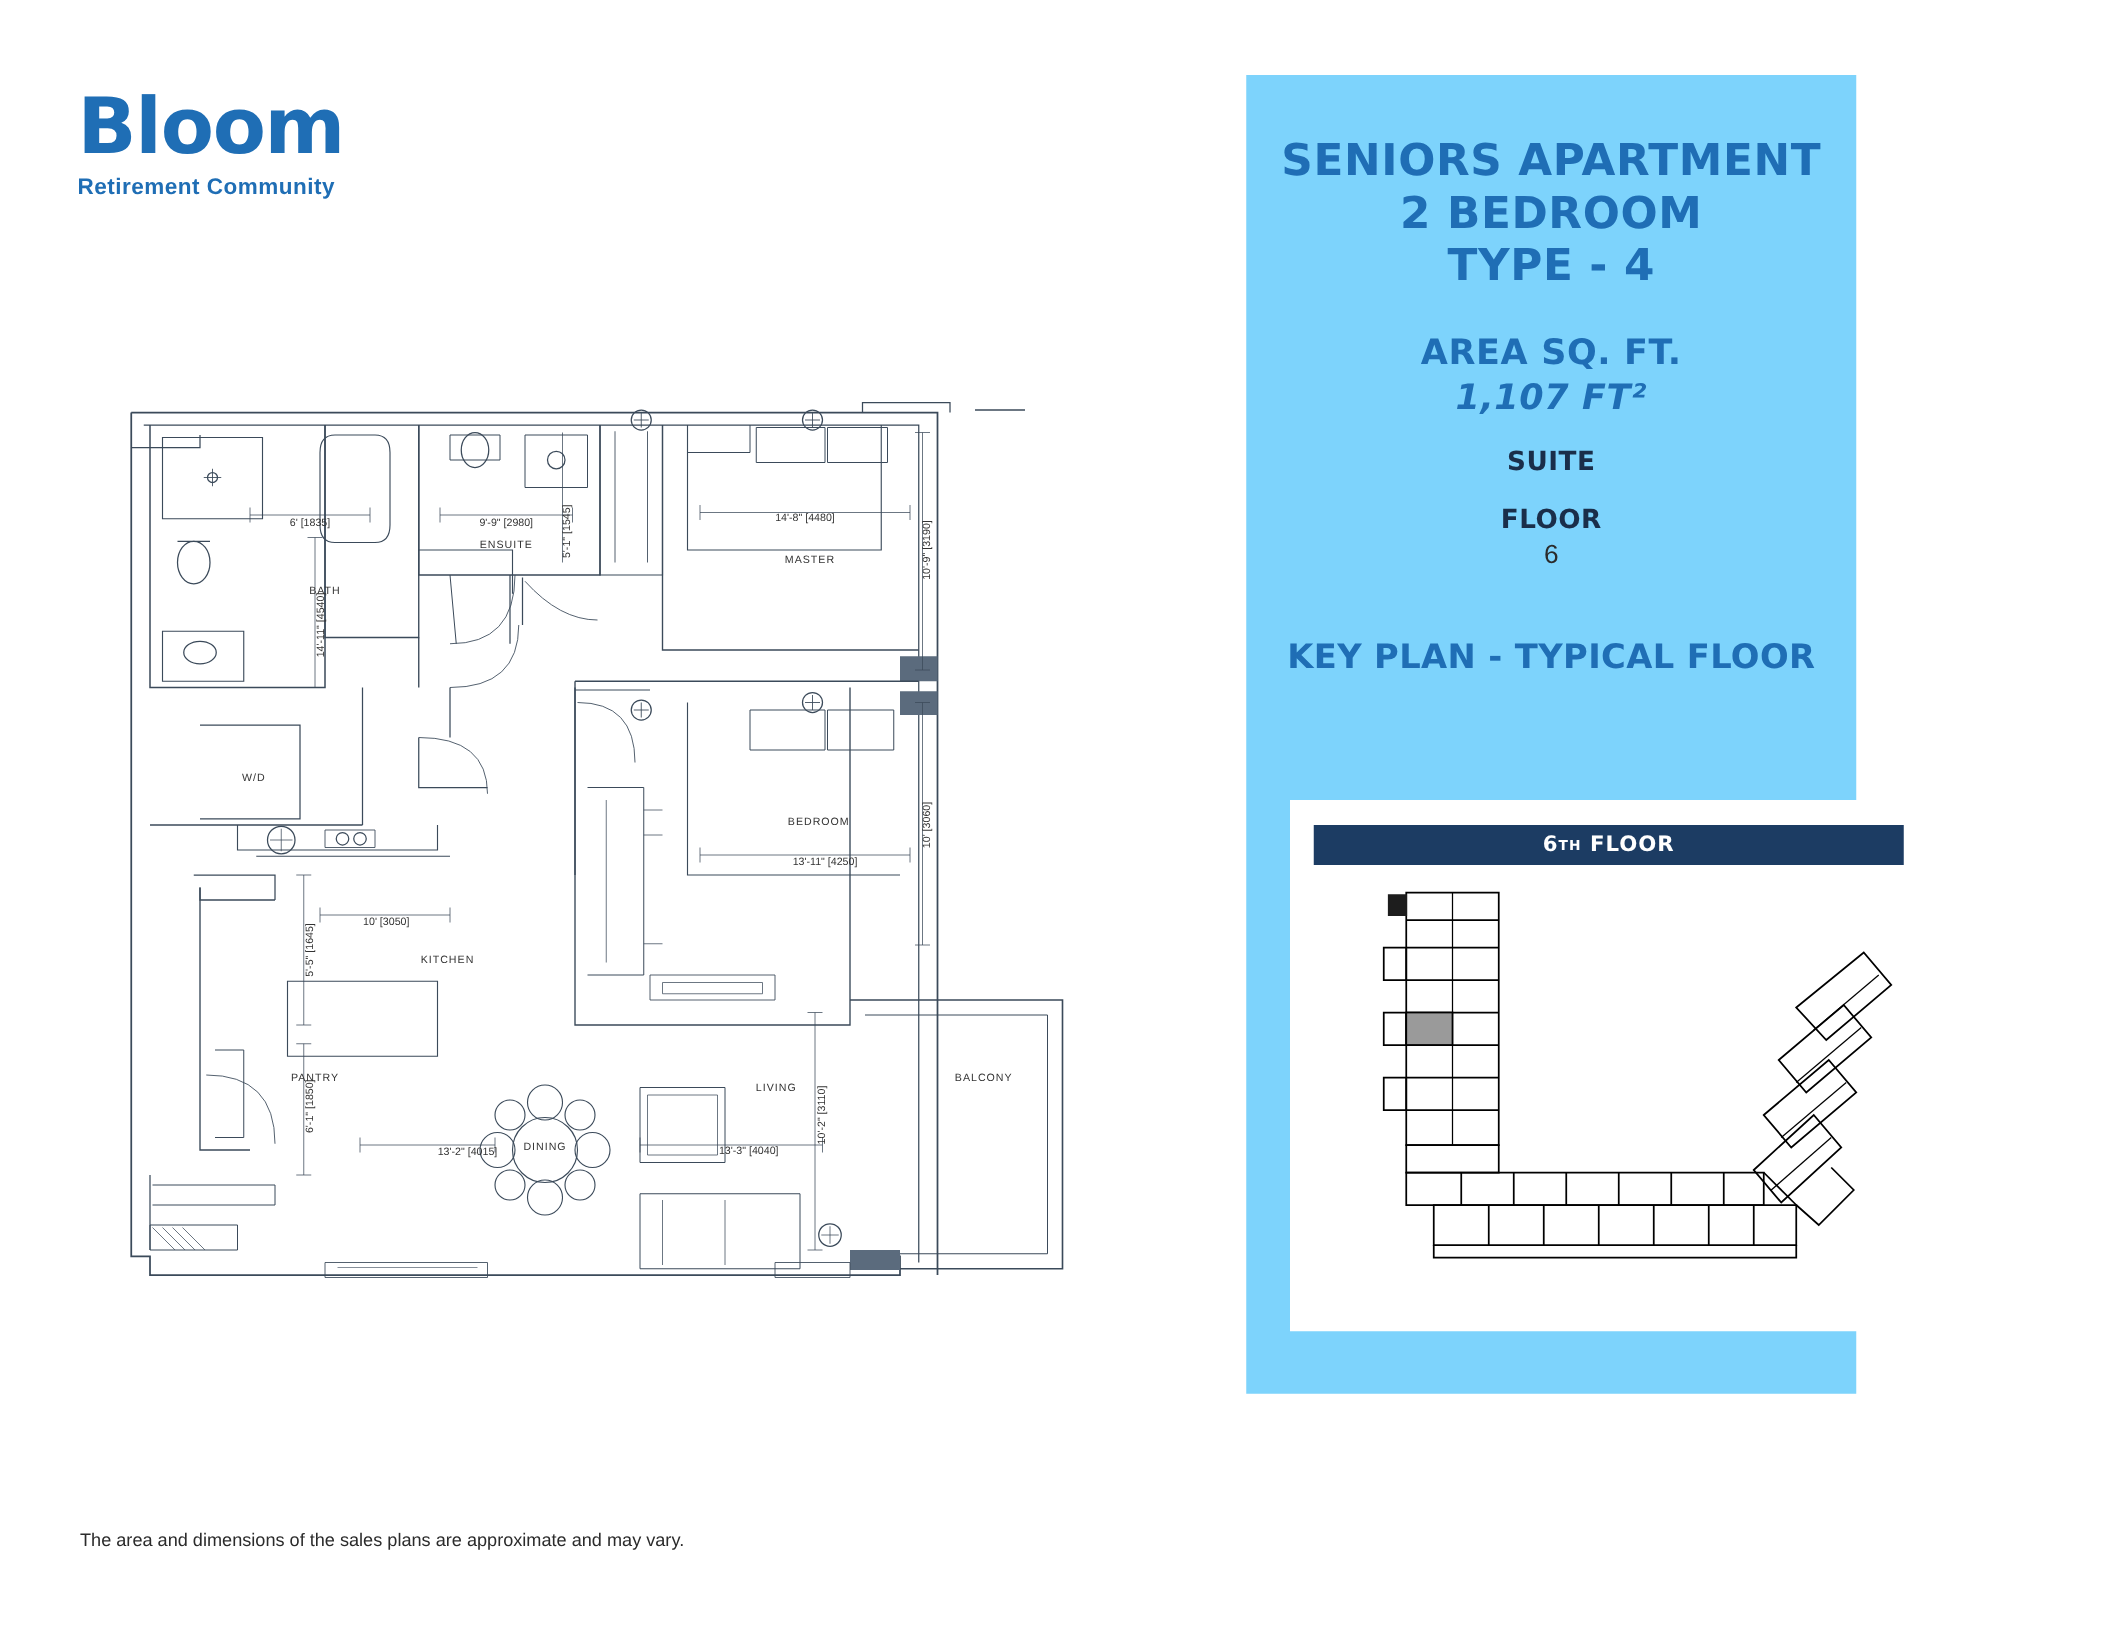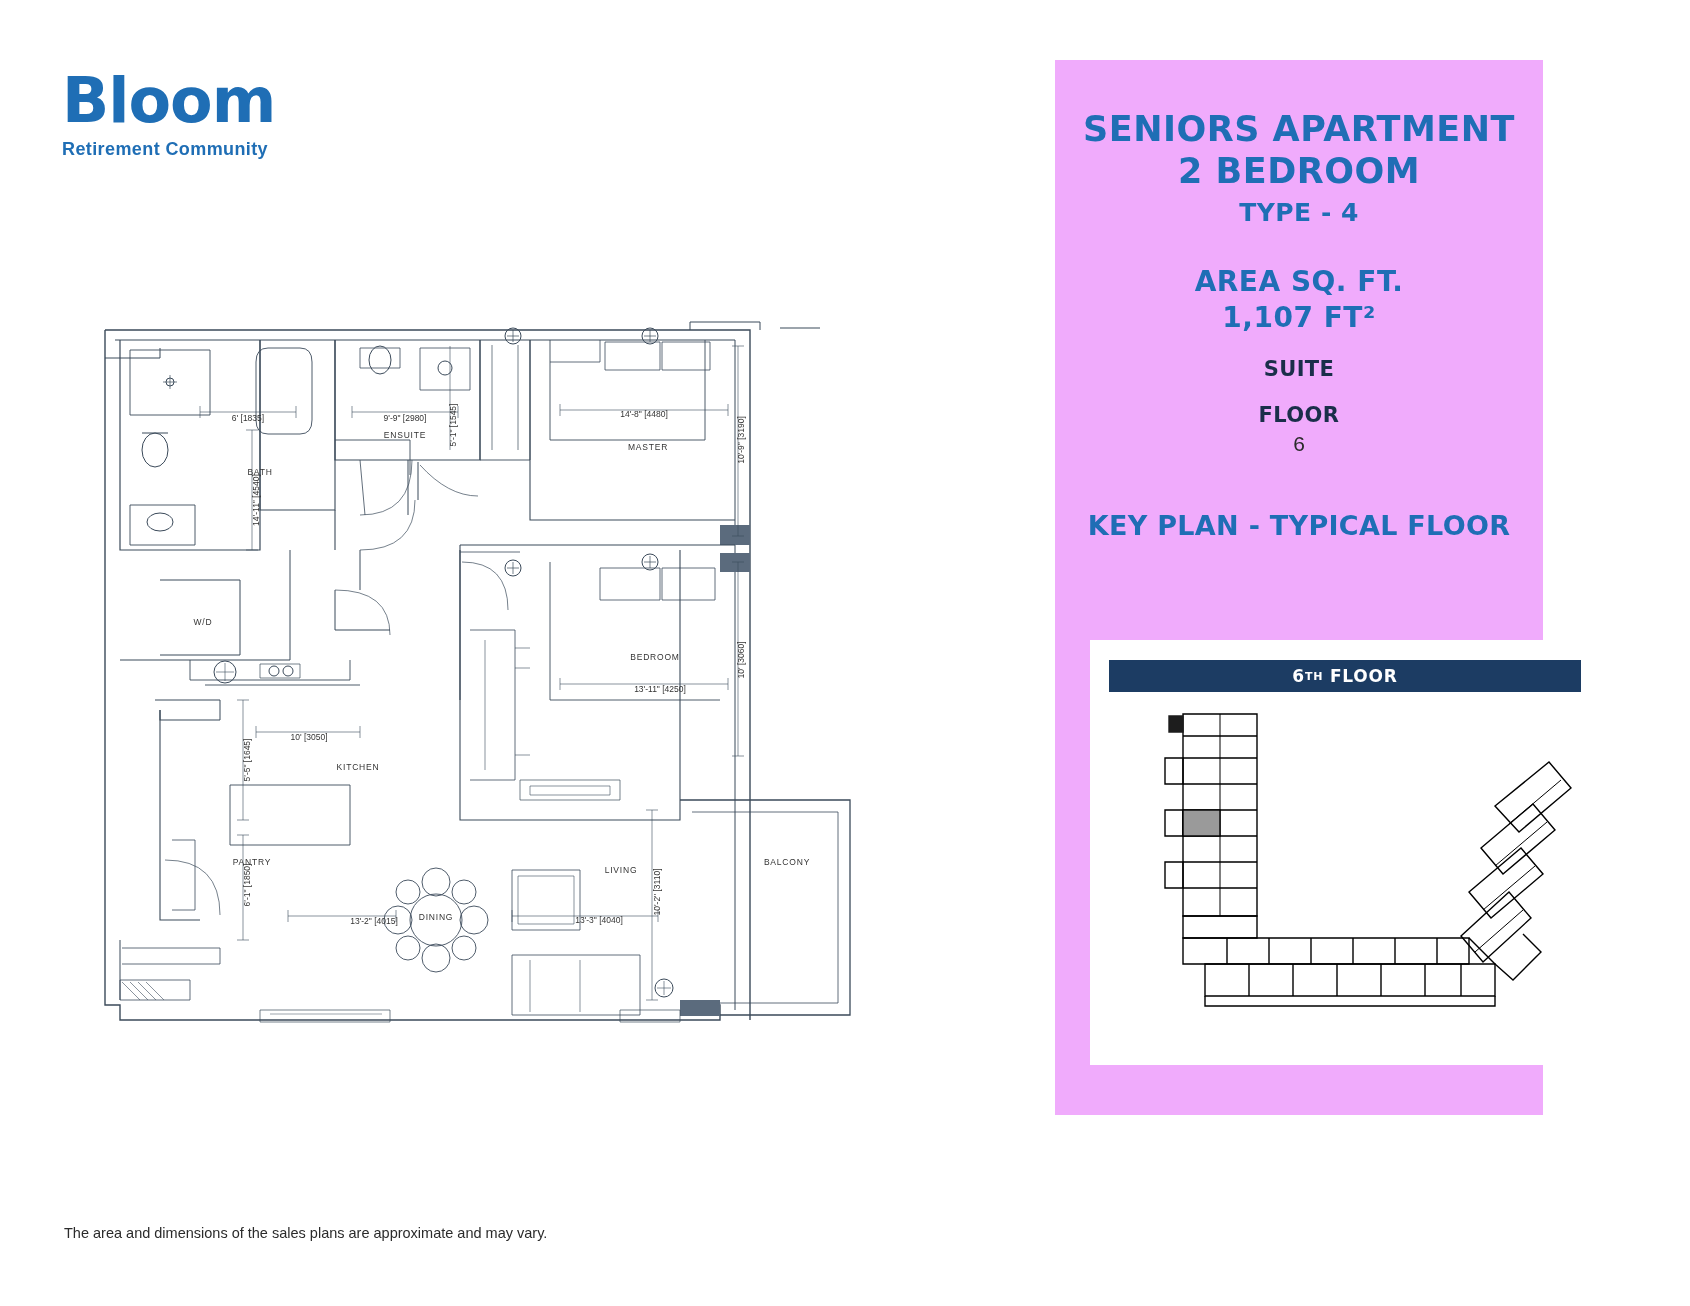--- a/index.html
+++ b/index.html
@@ -44,47 +44,47 @@
     font-size: 18px;
     line-height: 22px;
     color: #1f6eb5;
     margin-top: 6px;
     letter-spacing: 0.4px;
   }
 
   
   #info-panel {
     position: absolute;
-    left: 1055px;
+    left: 997px;
     top: 60px;
     width: 488px;
     height: 1055px;
-    background: #f0abfc;
+    background: #7dd3fc;
   }
   #info-title {
     text-align: center;
     margin-top: 48px;
     color: #1f6eb5;
     font-family: "DejaVu Sans", sans-serif;
     font-weight: bold;
     letter-spacing: 0.5px;
   }
   #info-title .l1 { font-size: 35px; line-height: 42px; }
   #info-title .l2 { font-size: 35px; line-height: 42px; }
-  #info-title .l3 { font-size: 25px; line-height: 42px; }
+  #info-title .l3 { font-size: 35px; line-height: 42px; }
 
   #info-area {
     text-align: center;
     margin-top: 30px;
     color: #1f6eb5;
     font-family: "DejaVu Sans", sans-serif;
     font-weight: bold;
   }
   #info-area .a1 { font-size: 28px; line-height: 36px; letter-spacing: 0.5px;}
-  #info-area .a2 { font-size: 28px; line-height: 36px; letter-spacing: 0.5px;}
+  #info-area .a2 { font-size: 28px; line-height: 36px; letter-spacing: 0.5px; font-style: italic;}
 
   .info-label {
     text-align: center;
     color: #1a2e4a;
     font-family: "DejaVu Sans", sans-serif;
     font-weight: bold;
     font-size: 21px;
     line-height: 26px;
     margin-top: 20px;
     letter-spacing: 0.4px;

